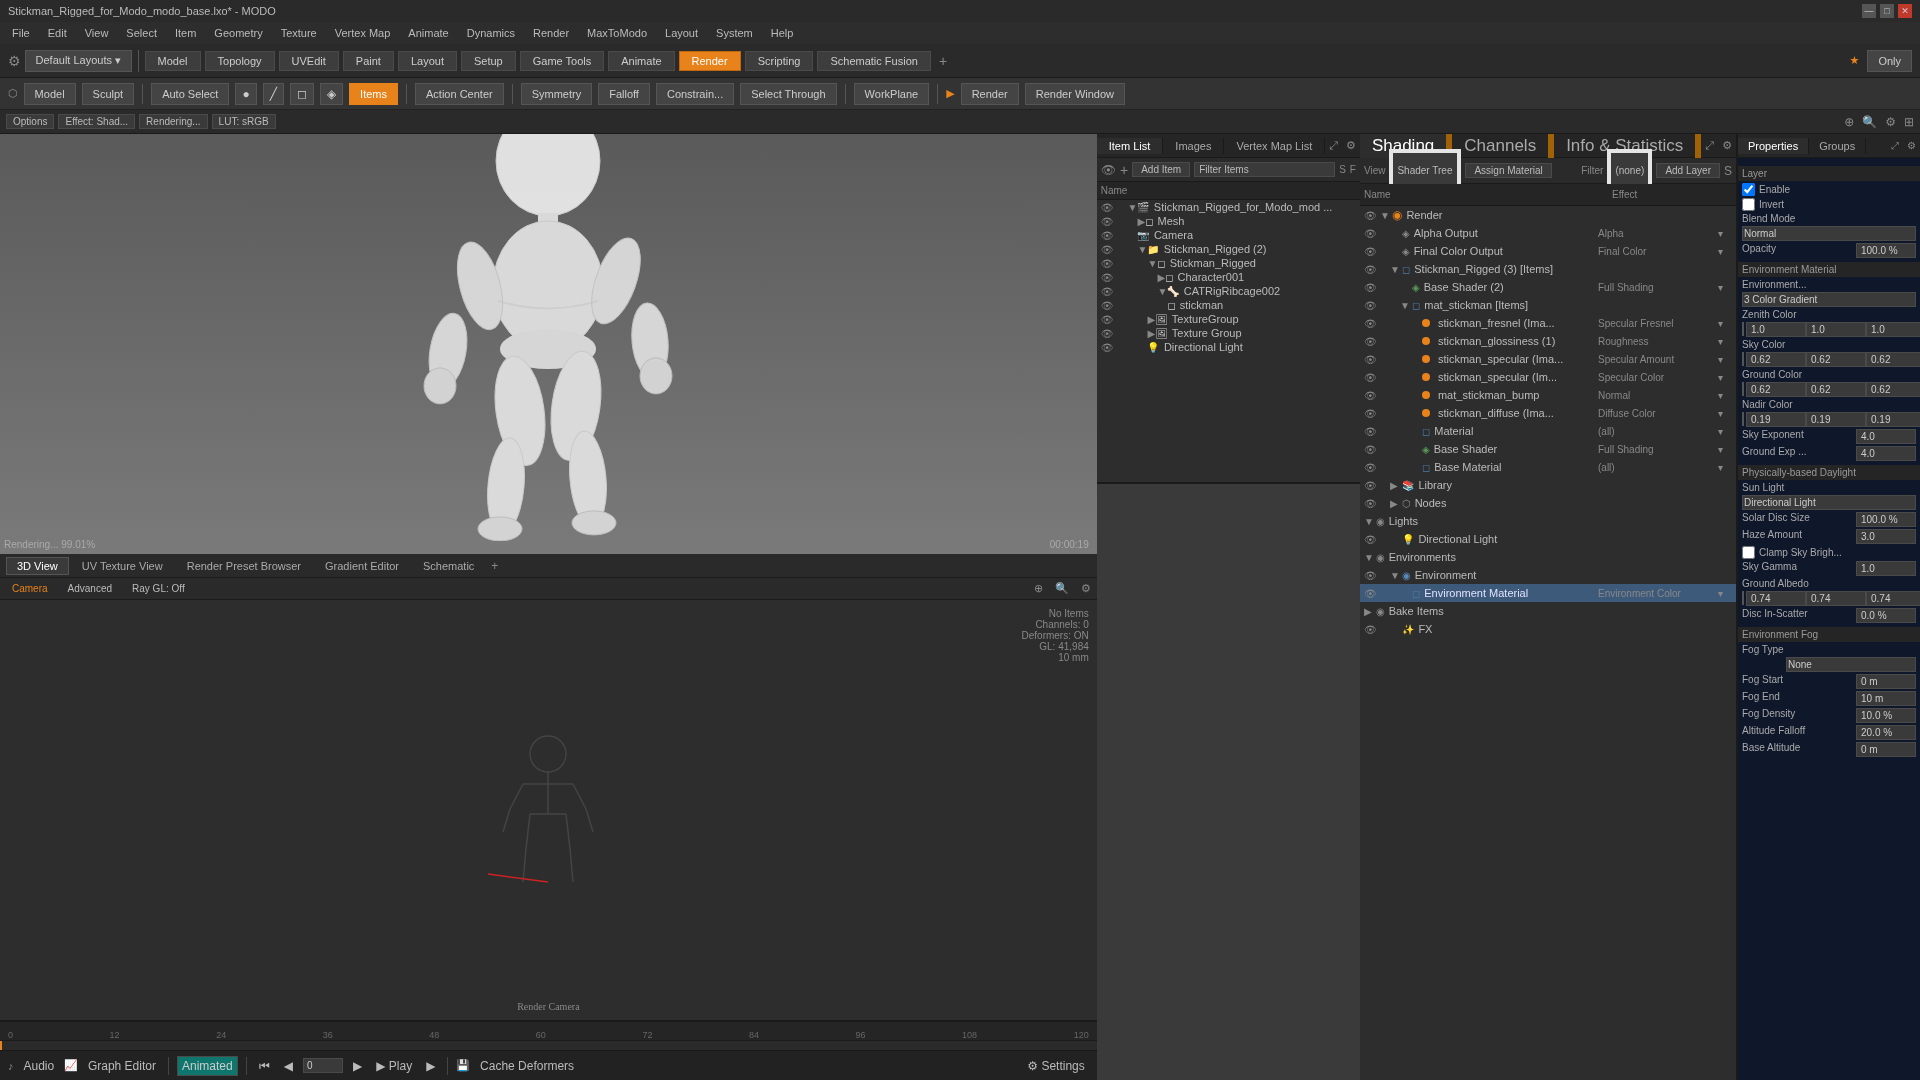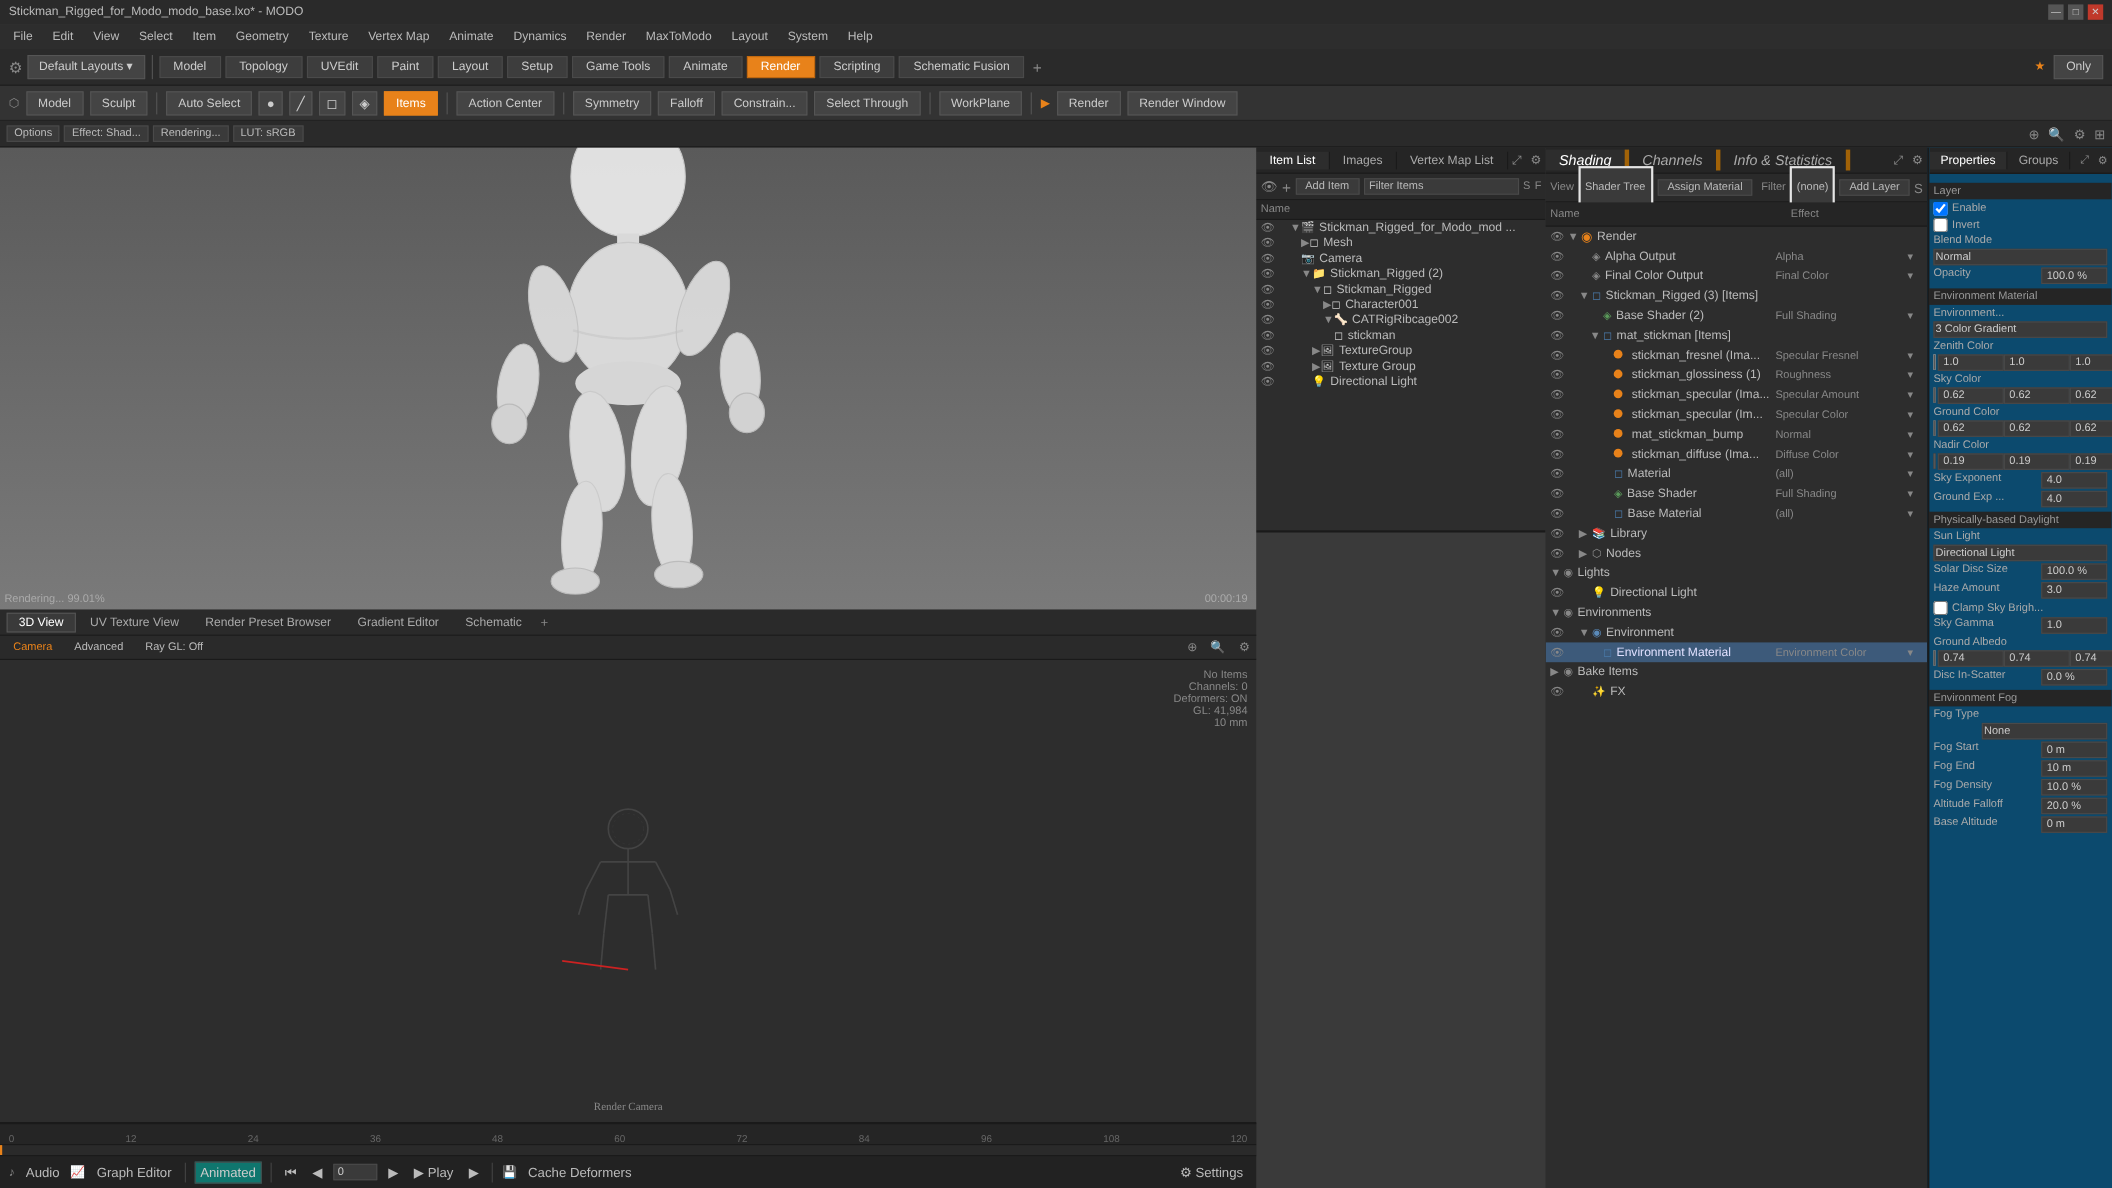--- a/index.html
+++ b/index.html
@@ -51,39 +51,39 @@
     .il-filter { background: #3a3a3a; border: 1px solid #4a4a4a; color: #bbb; padding: 1px 4px; font-size: 10px; flex: 1; }
     #item-list-content { flex: 1; overflow-y: auto; background: #2d2d2d; }
     .il-row { display: flex; align-items: center; padding: 1px 4px; cursor: pointer; }
     .il-eye { color: #888; margin-right: 4px; font-size: 10px; }
     .il-icon { margin-right: 4px; font-size: 10px; }
     .il-name { font-size: 11px; color: #bbb; }
 
     
     #shader-panel { flex: 1; background: #2d2d2d; display: flex; flex-direction: column; overflow: hidden; }
     #shader-tabs { background: #252525; height: 24px; display: flex; align-items: center; border-bottom: 1px solid #1a1a1a; }
-    .stab { padding: 2px 12px; color: #aaa; cursor: pointer; font-size: 13px; border-right: 4px solid #a16207; font-style: italic; }
+    .stab { padding: 2px 12px; color: #aaa; cursor: pointer; font-size: 17px; border-right: 6px solid #a16207; }
     .stab.active { background: #2d2d2d; color: #fff; }
     #shader-toolbar { background: #2a2a2a; height: 26px; display: flex; align-items: center; padding: 0 4px; gap: 4px; border-bottom: 1px solid #1a1a1a; }
-    .sh-select { background: #3a3a3a; border: 2px solid #e5e5e5; color: #bbb; font-size: 10px; padding: 12px 4px; }
+    .sh-select { background: #3a3a3a; border: 4px solid #e5e5e5; color: #bbb; font-size: 10px; padding: 12px 4px; }
     .sh-btn { background: #3a3a3a; border: 1px solid #4a4a4a; color: #bbb; padding: 1px 8px; font-size: 10px; cursor: pointer; }
     #shader-header { background: #252525; height: 22px; display: flex; align-items: center; padding: 0 4px; border-bottom: 1px solid #1a1a1a; }
     .sh-col-name { flex: 1; font-size: 10px; color: #888; }
     .sh-col-effect { width: 120px; font-size: 10px; color: #888; }
     #shader-content { flex: 1; overflow-y: auto; }
     .sh-row { display: flex; align-items: center; padding: 1px 4px; cursor: pointer; min-height: 18px; }
     .sh-row.selected { background: #3d5a7a; }
     .sh-eye { color: #888; margin-right: 2px; font-size: 10px; width: 14px; }
     .sh-expand { color: #888; margin-right: 2px; font-size: 10px; width: 10px; }
     .sh-name { flex: 1; font-size: 11px; color: #bbb; }
     .sh-effect { width: 120px; font-size: 10px; color: #888; }
     .sh-arrow { width: 14px; font-size: 10px; color: #888; }
 
     
-    #props-panel { width: 168px; border-left: 2px solid #1a1a1a; background: #0c4a6e; display: flex; flex-direction: column; overflow: hidden; }
+    #props-panel { width: 184px; border-left: 2px solid #1a1a1a; background: #0f172a; display: flex; flex-direction: column; overflow: hidden; }
     #props-tabs { background: #252525; height: 24px; display: flex; align-items: center; border-bottom: 1px solid #1a1a1a; }
     .ptab { padding: 2px 10px; color: #aaa; cursor: pointer; font-size: 11px; border-right: 1px solid #1a1a1a; }
     .ptab.active { background: #2d2d2d; color: #fff; }
     #props-content { flex: 1; overflow-y: auto; padding: 4px; }
     .prop-row { display: flex; margin-bottom: 2px; }
     .prop-name { font-size: 10px; color: #aaa; flex: 1; }
     .prop-value { font-size: 10px; color: #ccc; background: #3a3a3a; border: 1px solid #4a4a4a; padding: 1px 4px; min-width: 60px; }
     .prop-select { background: #3a3a3a; border: 1px solid #4a4a4a; color: #ccc; font-size: 10px; padding: 1px; }
     .section-header { font-size: 10px; color: #999; background: #252525; padding: 2px 4px; margin: 4px -4px 2px; }
     .checkbox-row { display: flex; align-items: center; gap: 4px; margin-bottom: 2px; }

